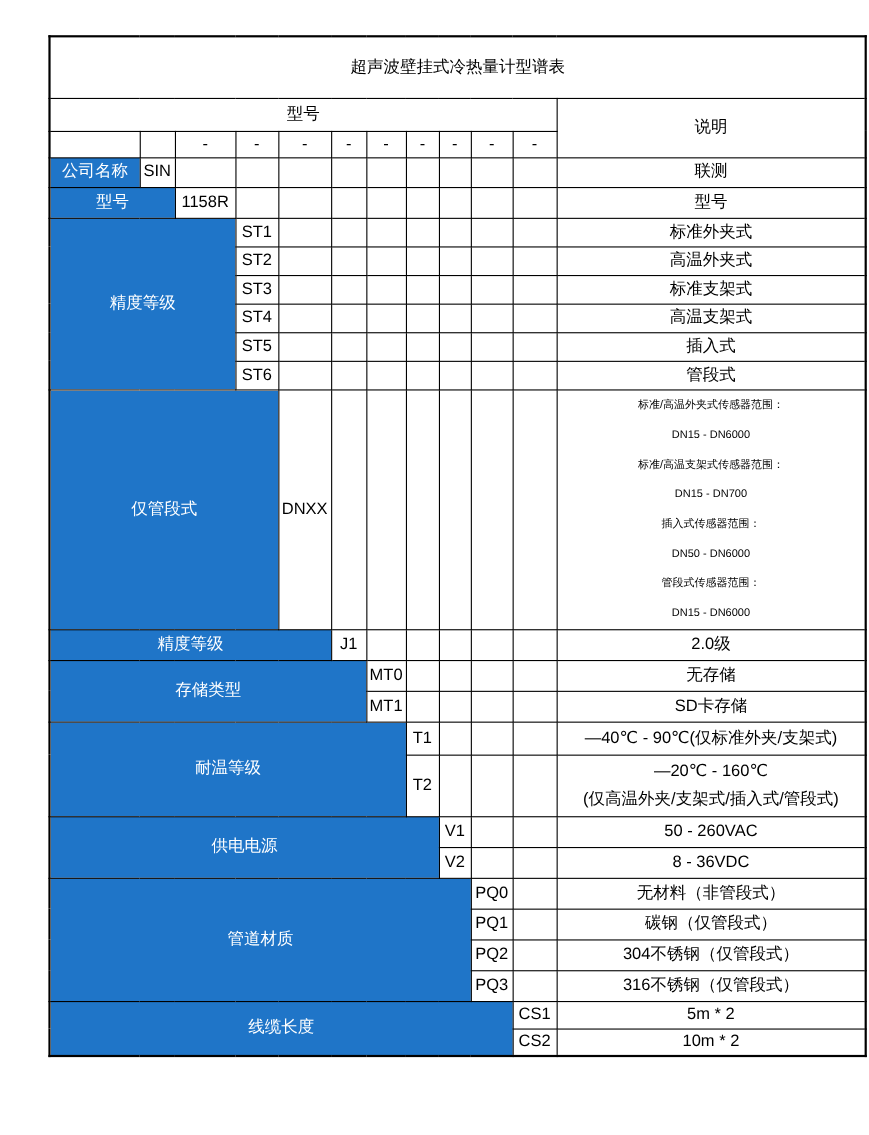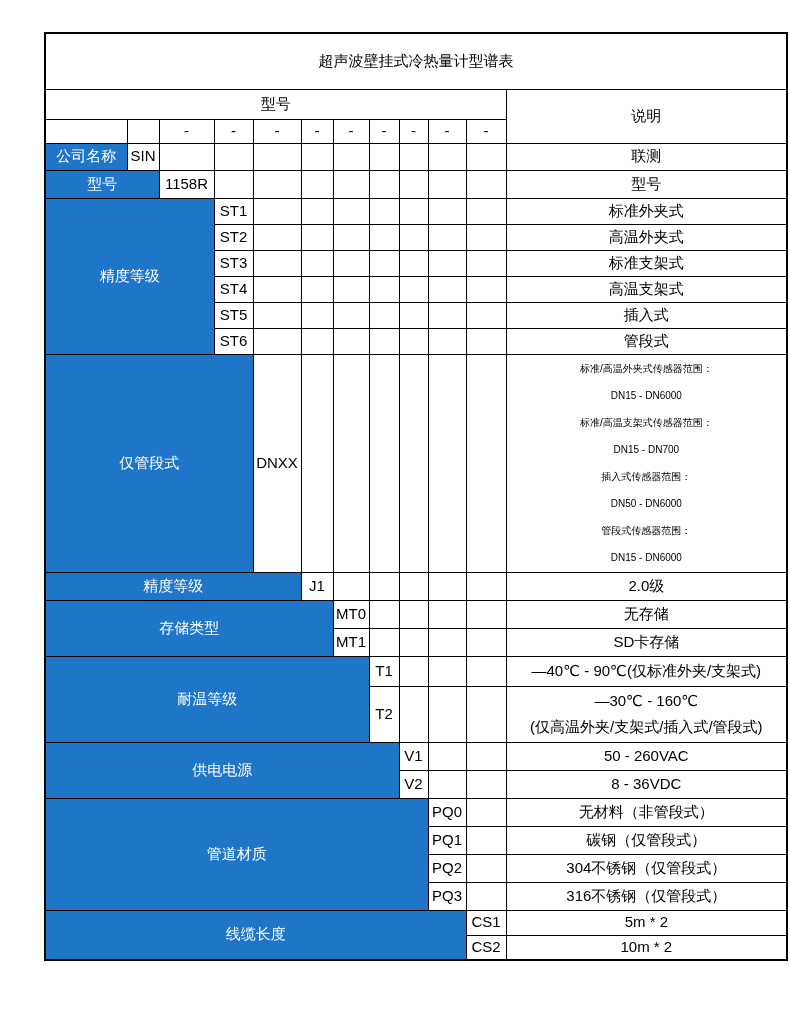--- a/index.html
+++ b/index.html
@@ -252,21 +252,21 @@
           <td></td>
       <td></td>
       <td class="desc">—40℃ - 90℃(仅标准外夹/支架式)</td>
     </tr>
     <tr style="height:56px">
       <td class="code">T2</td>
       <td></td>
           <td></td>
       <td></td>
       <td class="desc desc-two">
-        <div>—30℃ - 160℃</div>
+        <div>—20℃ - 160℃</div>
         <div>(仅高温外夹/支架式/插入式/管段式)</div>
       </td>
     </tr>
 
     <tr style="height:28px">
       <td colspan="8" rowspan="2" class="blue">供电电源</td>
       <td class="code">V1</td>
       <td></td>
           <td></td>
       <td class="desc">50 - 260VAC</td>

